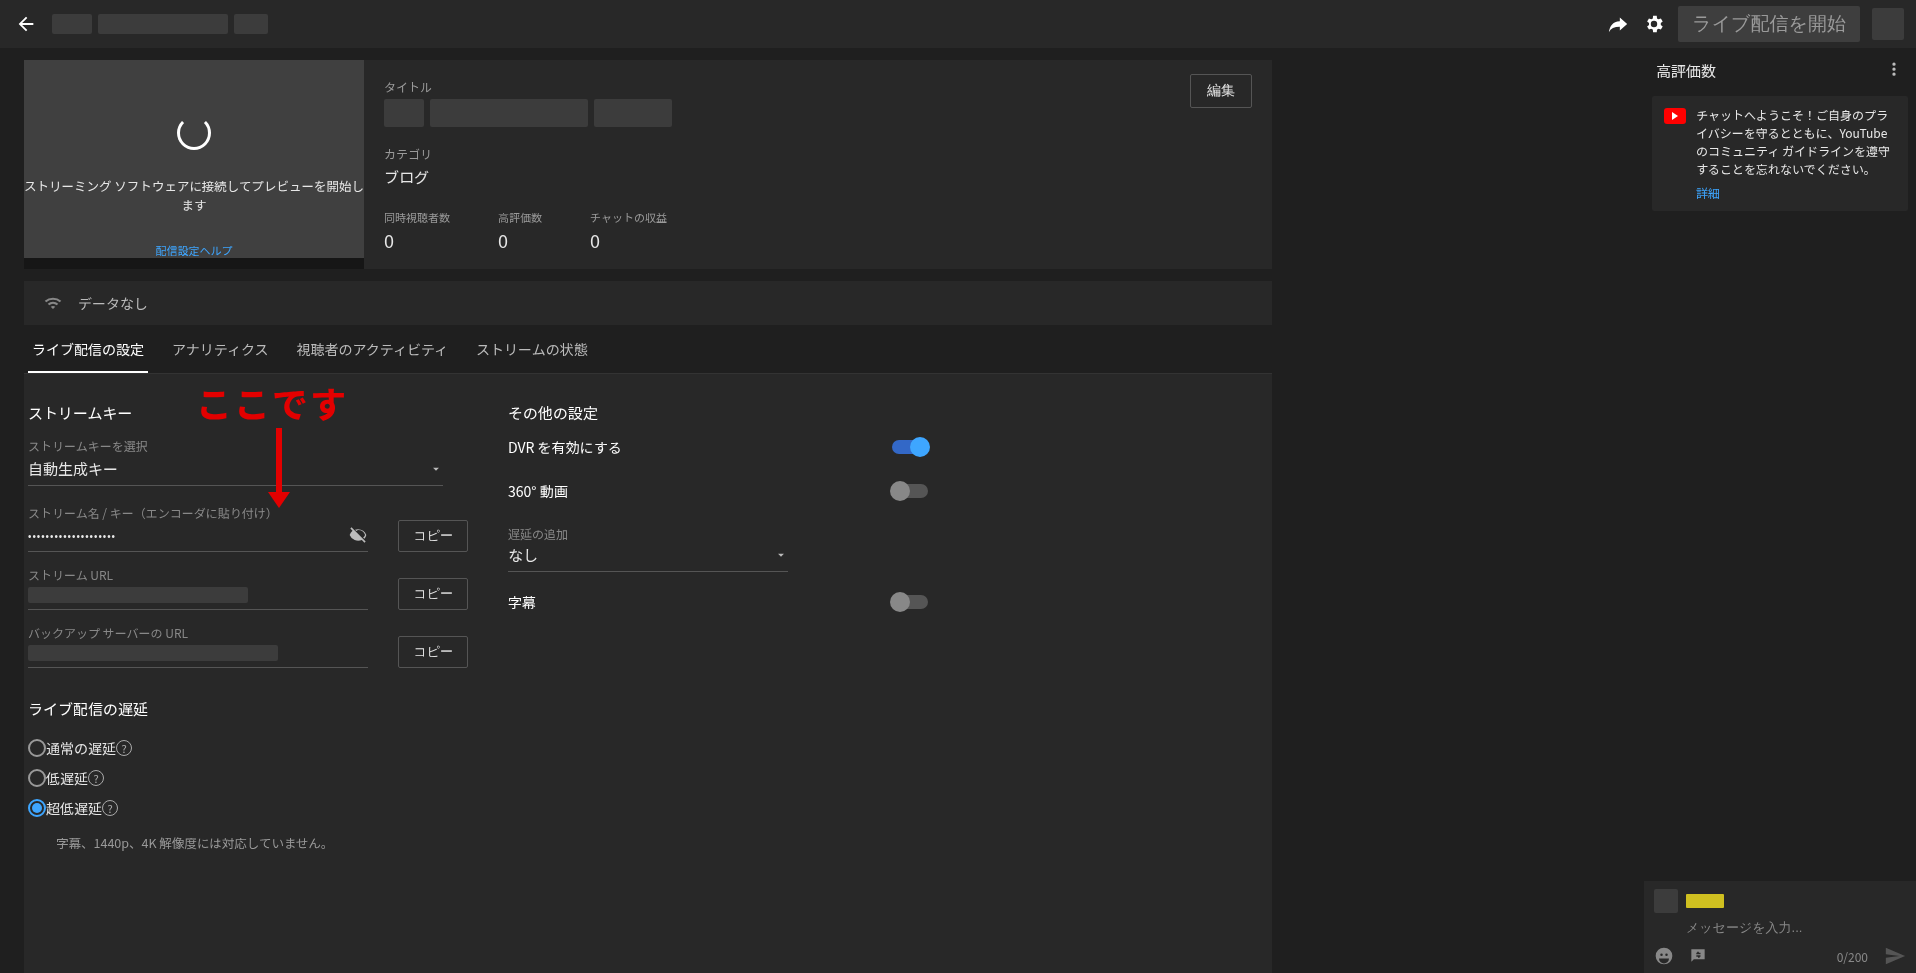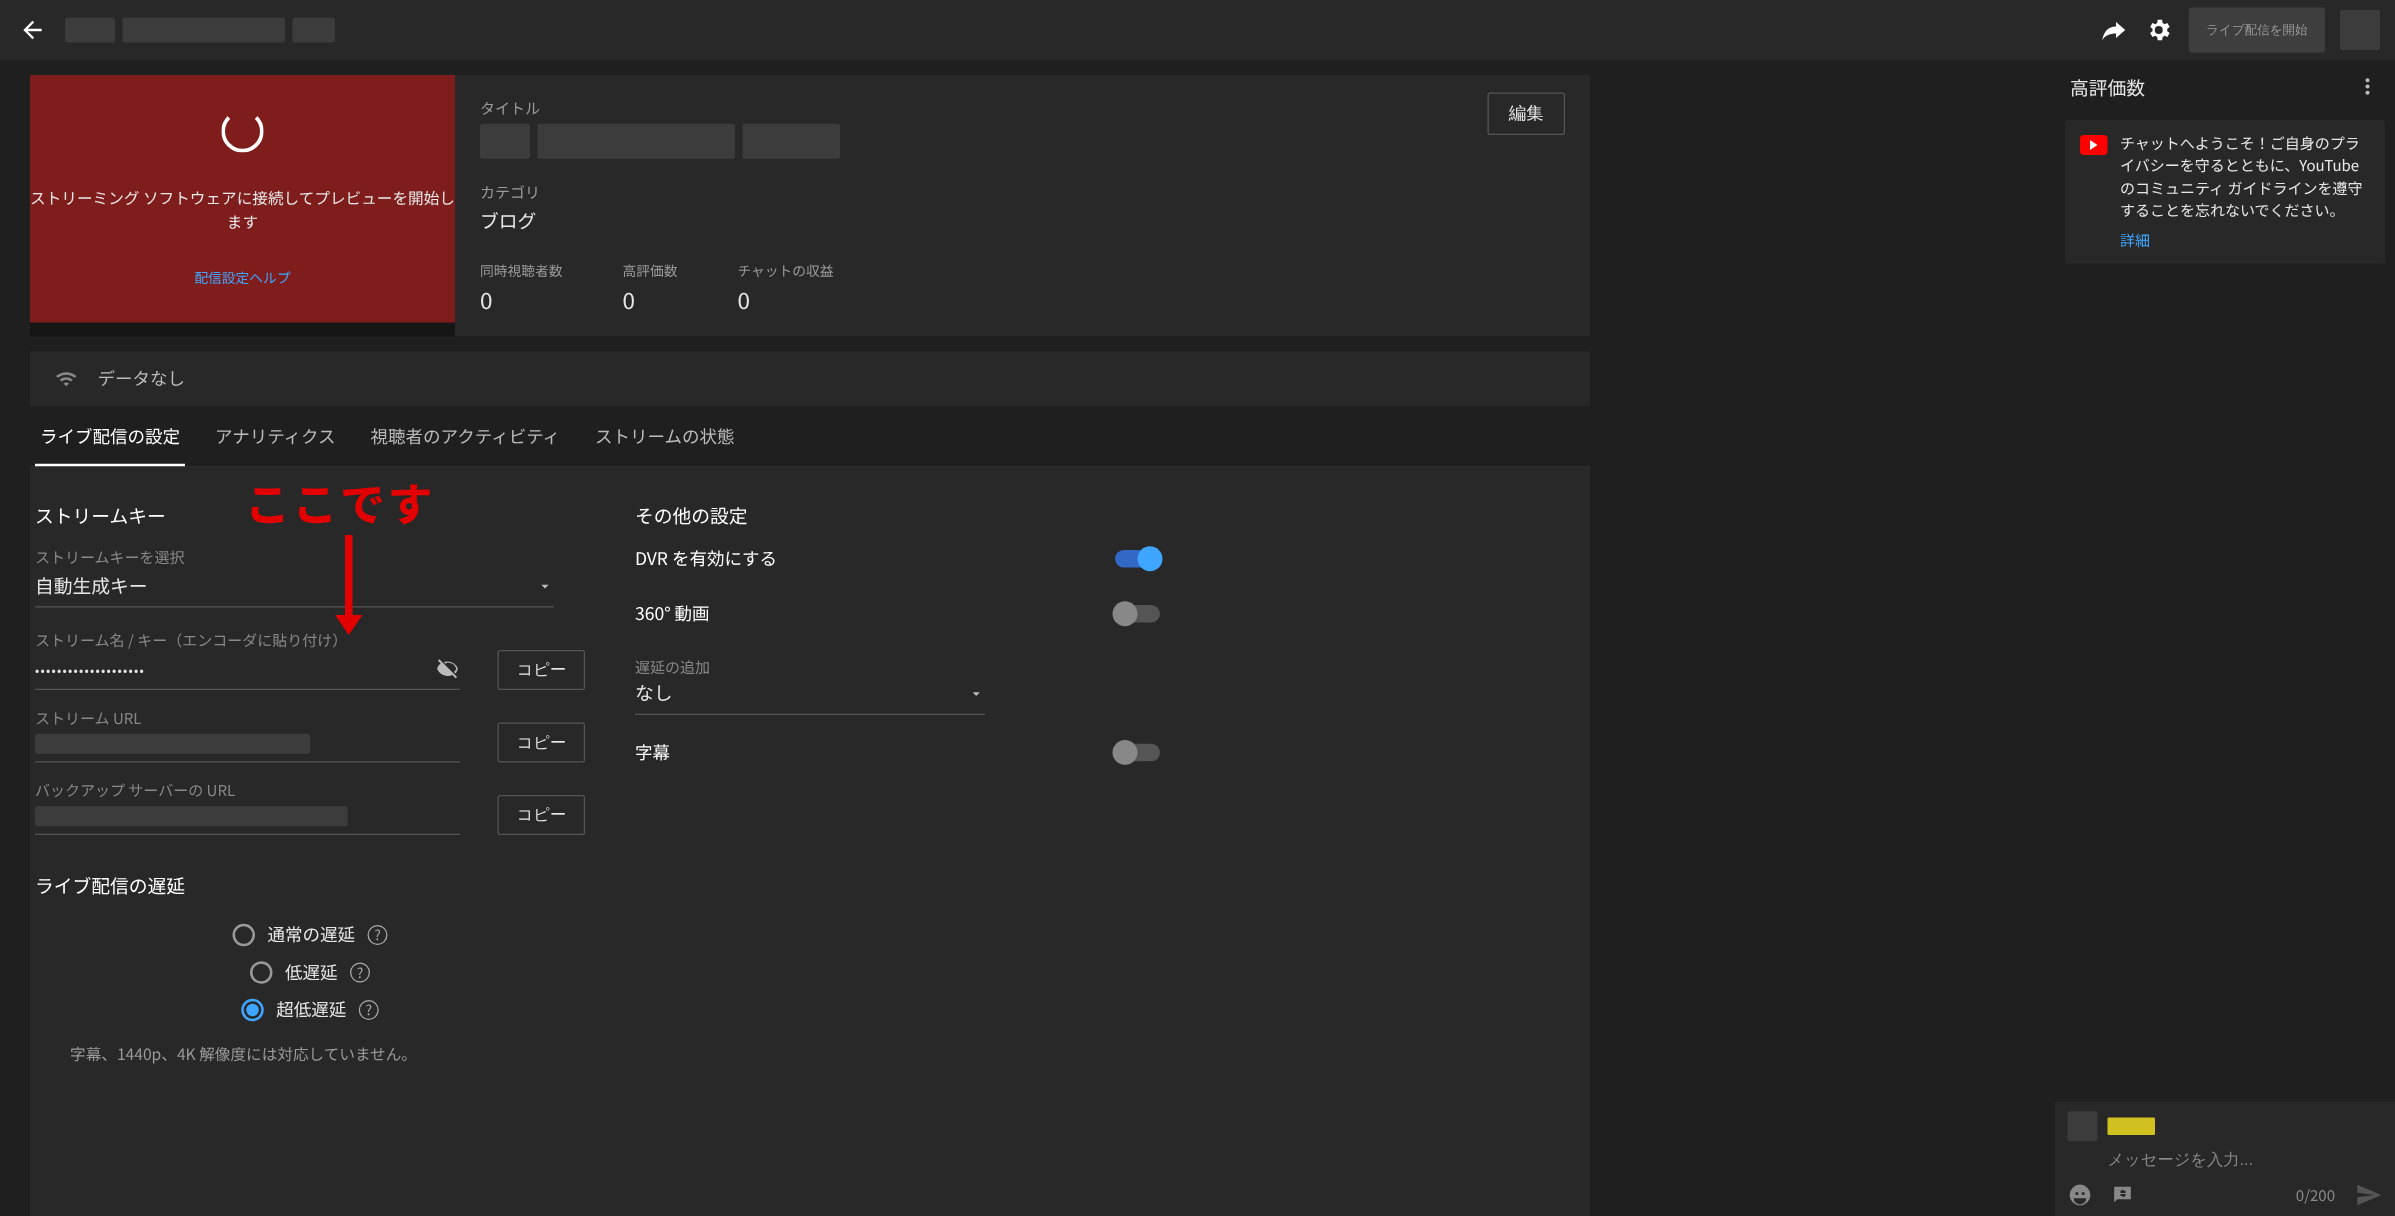--- a/index.html
+++ b/index.html
@@ -30,43 +30,43 @@
 }
 .blurbox { background: #3c3c3c; border-radius: 2px; display:inline-block; }
 .topbar .spacer { flex: 1; }
 .topbar .iconbtn {
   width: 36px; height: 36px; display: flex; align-items: center; justify-content: center;
   fill: #fff; cursor: pointer;
 }
 .topbar .startlive {
   height: 36px; padding: 0 14px;
   background: #3e3e3e; color: #9a9a9a;
-  font-size: 10px; border: none; border-radius: 2px;
+  font-size: 19px; border: none; border-radius: 2px;
   margin-left: 6px; cursor: pointer;
 }
 .topbar .avatar {
   width: 32px; height: 32px; background: #3c3c3c; border-radius: 2px;
   margin-left: 12px;
 }
 
 
 .layout { display: flex; width: 100%; height: calc(100% - 48px); }
 .main   { width: 1272px; display: flex; flex-direction: column; padding-left: 24px; }
 .chat   { width: 272px;  display: flex; flex-direction: column; background: #1f1f1f; position: absolute; right: 0; top: 48px; bottom: 0; }
 
 
 .card1 {
   margin-top: 12px;
   display: flex;
   background: #161616;
 }
 .preview {
   width: 340px; height: 198px;
-  background: #7f1d1d;
-  display: flex; flex-direction: column; align-items: center; justify-content: center;
+  background: #404040;
+  display: flex; flex-direction: column; align-items: center; justify-content: flex-end;
   text-align: center;
 }
 .spinner {
   width: 34px; height: 34px; border: 3px solid #fff; border-top-color: transparent;
   border-radius: 50%; animation: spin 1s linear infinite; margin-bottom: 20px;
 }
 @keyframes spin { to { transform: rotate(360deg);} }
 .preview .line1 { font-size: 12.5px; color: #e7e7e7; margin-top: 6px; }
 .preview .helplink { font-size: 11px; color: #3ea6ff; margin-top: 28px; cursor: pointer; }
 
@@ -153,21 +153,21 @@
 .fieldrow .dots { letter-spacing: 1px; font-size: 10px; color: #e7e7e7; }
 .fieldrow .eye { fill: #bbb; cursor: pointer; }
 .copybtn {
   height: 32px; padding: 0 14px;
   background: transparent; border: 1px solid #555; color: #e7e7e7;
   font-size: 13px; border-radius: 2px; cursor: pointer;
 }
 
 
 .radio-row {
-  display: flex; align-items: center; gap: 10px; height: 30px; cursor: pointer; justify-content: center;
+  display: flex; align-items: center; gap: 0; height: 30px; cursor: pointer;
 }
 .radio-outer {
   width: 18px; height: 18px; border: 2px solid #999; border-radius: 50%;
   display: flex; align-items: center; justify-content: center;
 }
 .radio-row.sel .radio-outer { border-color: #3ea6ff; }
 .radio-row.sel .radio-inner { width: 10px; height: 10px; background: #3ea6ff; border-radius: 50%; }
 .radio-label { font-size: 14px; color: #e7e7e7; }
 .help {
   width: 16px; height: 16px; border: 1.6px solid #aaa; border-radius: 50%;

